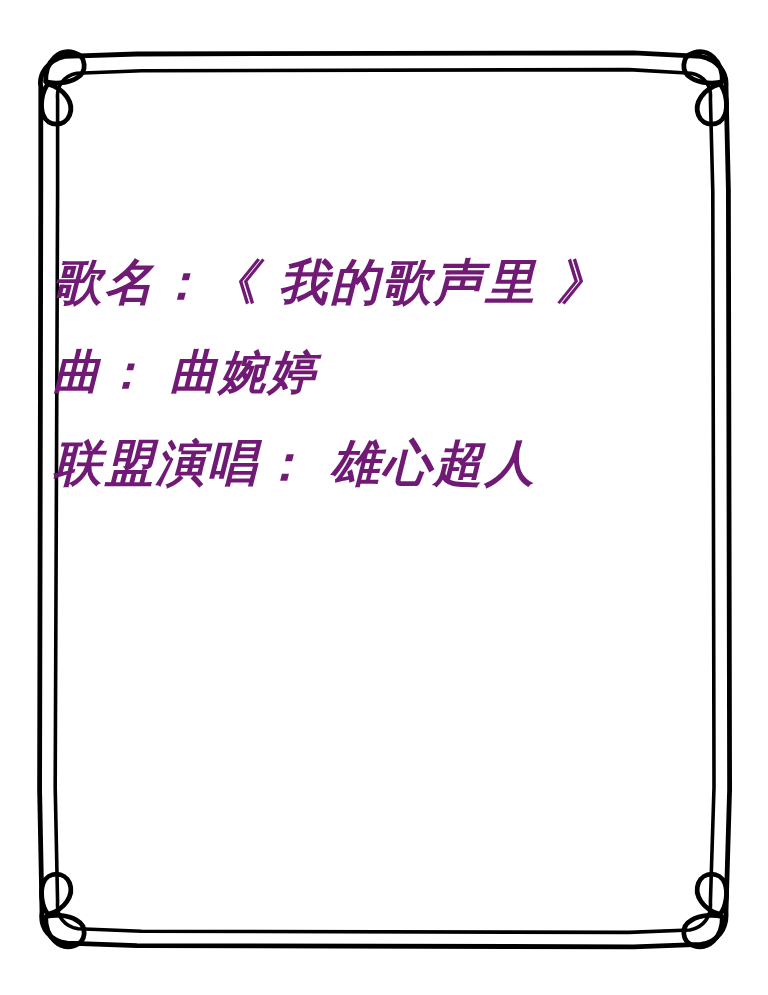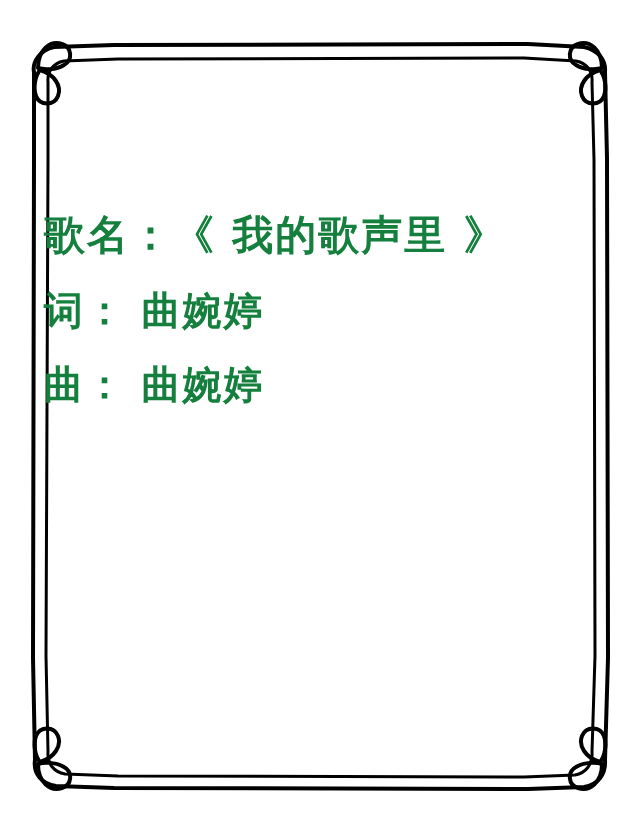--- a/index.html
+++ b/index.html
@@ -32,24 +32,25 @@
     width: 584px;
     height: 756px;
   }
   .content {
     position: absolute;
     left: 40px;
     top: 196px;
     width: 560px;
   }
   .line {
-    color: #15803d;
+    color: #701a75;
     font-weight: bold;
     letter-spacing: 2px;
     white-space: nowrap;
+    font-style: italic;
   }
   .line-title {
     font-size: 41px;
     line-height: 78px;
     margin-left: 4px;
   }
   .line-normal {
     font-size: 39px;
     line-height: 74px;
     margin-left: 4px;
@@ -94,17 +95,17 @@
 
       <g fill="none" stroke="#000000" stroke-width="4" stroke-linecap="round" stroke-linejoin="round">
         <path d="M574,726 C574,744 562,754 550,750 C540,747 539,734 548,729 C556,724 568,724 574,726 Z"></path>
         <path d="M572,724 C558,720 550,708 554,698 C558,688 572,688 576,698 C579,706 577,718 572,724 Z"></path>
       </g>
     </svg>
   </div>
 
   <div class="content">
     <div class="line line-title">歌名：《 我的歌声里 》</div>
-    <div class="line line-normal">词：  曲婉婷</div>
     <div class="line line-normal">曲：  曲婉婷</div>
+    <div class="line line-last">联盟演唱：  雄心超人</div>
   </div>
 
 </div>
 
 </body></html>

